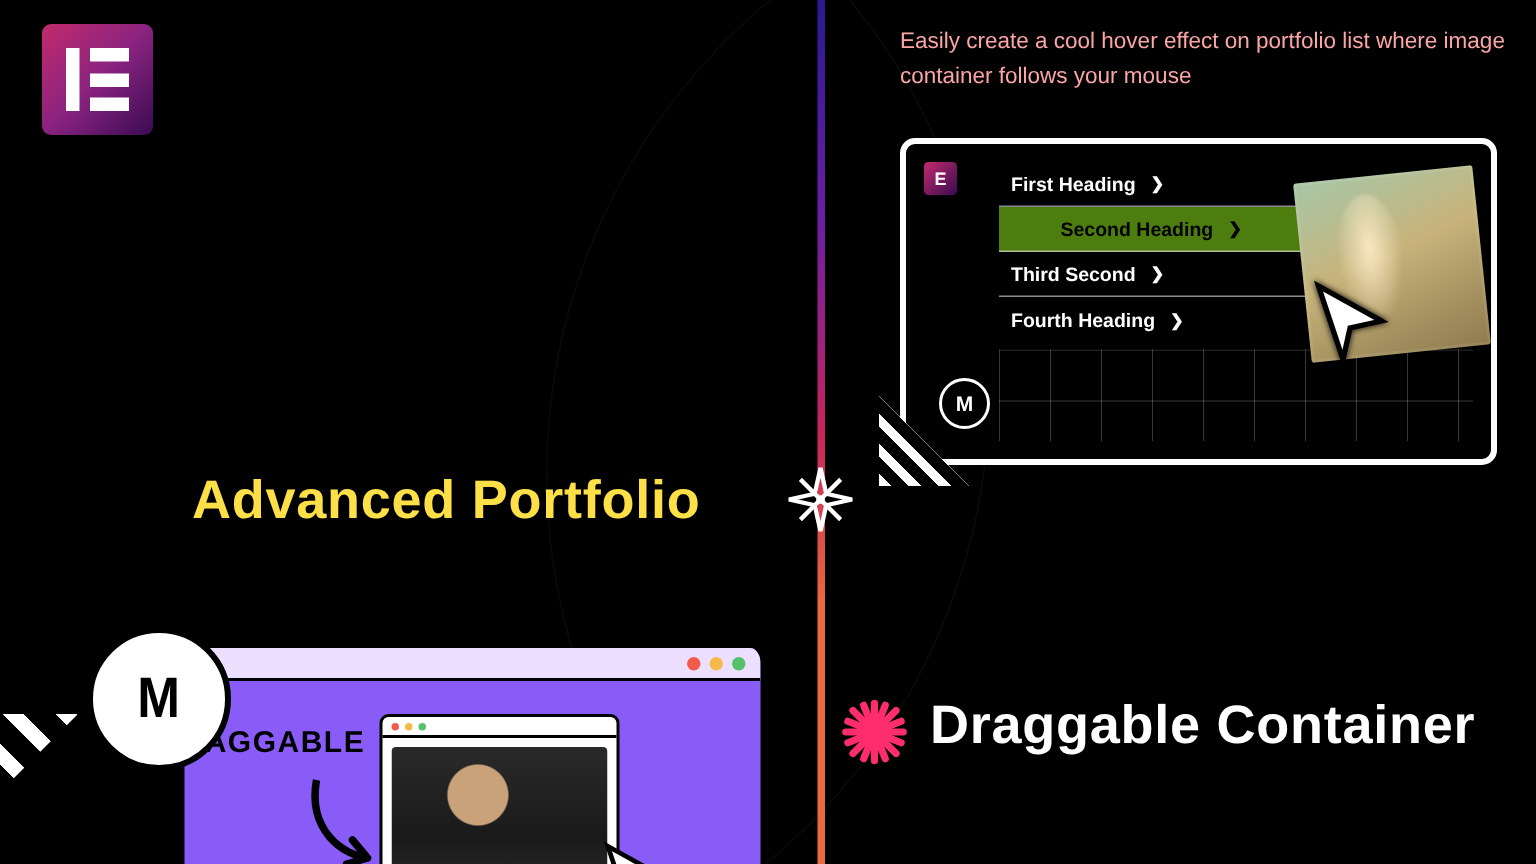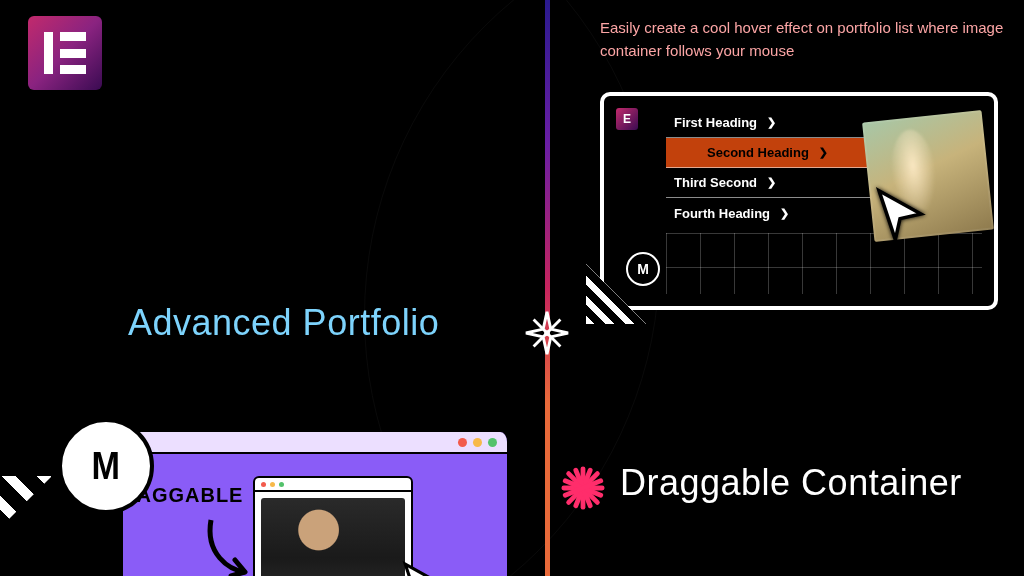--- a/index.html
+++ b/index.html
@@ -40,25 +40,25 @@
   }
   .star8 svg { width:100%; height:100%; }
   
   .asterisk {
     position:absolute; left:560px; top:465px; width:46px; height:46px; color:#ff2d6b;
   }
   .asterisk svg{width:100%;height:100%;}
 
   
   .hleft {
-    position:absolute; left:128px; top:302px; font-size:36px; font-weight:400; color:#7dd3fc; letter-spacing:.5px;
+    position:absolute; left:128px; top:312px; font-size:36px; font-weight:700; color:#fde047; letter-spacing:.5px;
   }
   
   .hright {
-    position:absolute; left:620px; top:462px; font-size:36px; font-weight:400; color:#fff; letter-spacing:.5px;
+    position:absolute; left:620px; top:462px; font-size:36px; font-weight:700; color:#fff; letter-spacing:.5px;
   }
 
   
   .desc {
     position:absolute; left:600px; top:16px; width:410px; font-size:15px; line-height:1.55; color:#fca5a5;
   }
 
   
   .card {
     position:absolute; left:600px; top:92px; width:398px; height:218px;
@@ -69,21 +69,21 @@
     width:22px; height:22px; background:linear-gradient(135deg,#C22A6C,#3A0B52);
     display:inline-flex; align-items:center; justify-content:center; border-radius:3px;
   }
   .card .mini-e span { color:#fff; font-size:12px; font-weight:700; font-family:Arial; line-height:1; }
   .plist { position:absolute; left:50px; top:0; right:0; }
   .prow {
     position:relative; height:30px; display:flex; align-items:center; gap:10px;
     border-bottom:1px solid rgba(255,255,255,.55); font-size:13px; font-weight:600; padding-left:8px;
   }
   .prow:last-child{border-bottom:none;align-items:center;}
-  .prow.active { background:#c2410c; color:#000;padding-left:41px; }
+  .prow.active { background:#4d7c0f; color:#000;padding-left:41px; }
   .prow .chev { font-size:11px; }
   .cardgrid {
     position:absolute; left:50px; right:0; top:125px; bottom:0;
     background-image: linear-gradient(rgba(255,255,255,.22) 1px, transparent 1px),
                       linear-gradient(90deg, rgba(255,255,255,.22) 1px, transparent 1px);
     background-size: 34px 34px;
   }
   .mono-badge {
     position:absolute; left:10px; bottom:8px; width:34px; height:34px; border:2px solid #fff;
     border-radius:50%; display:flex; align-items:center; justify-content:center; font-size:14px; font-weight:700;

